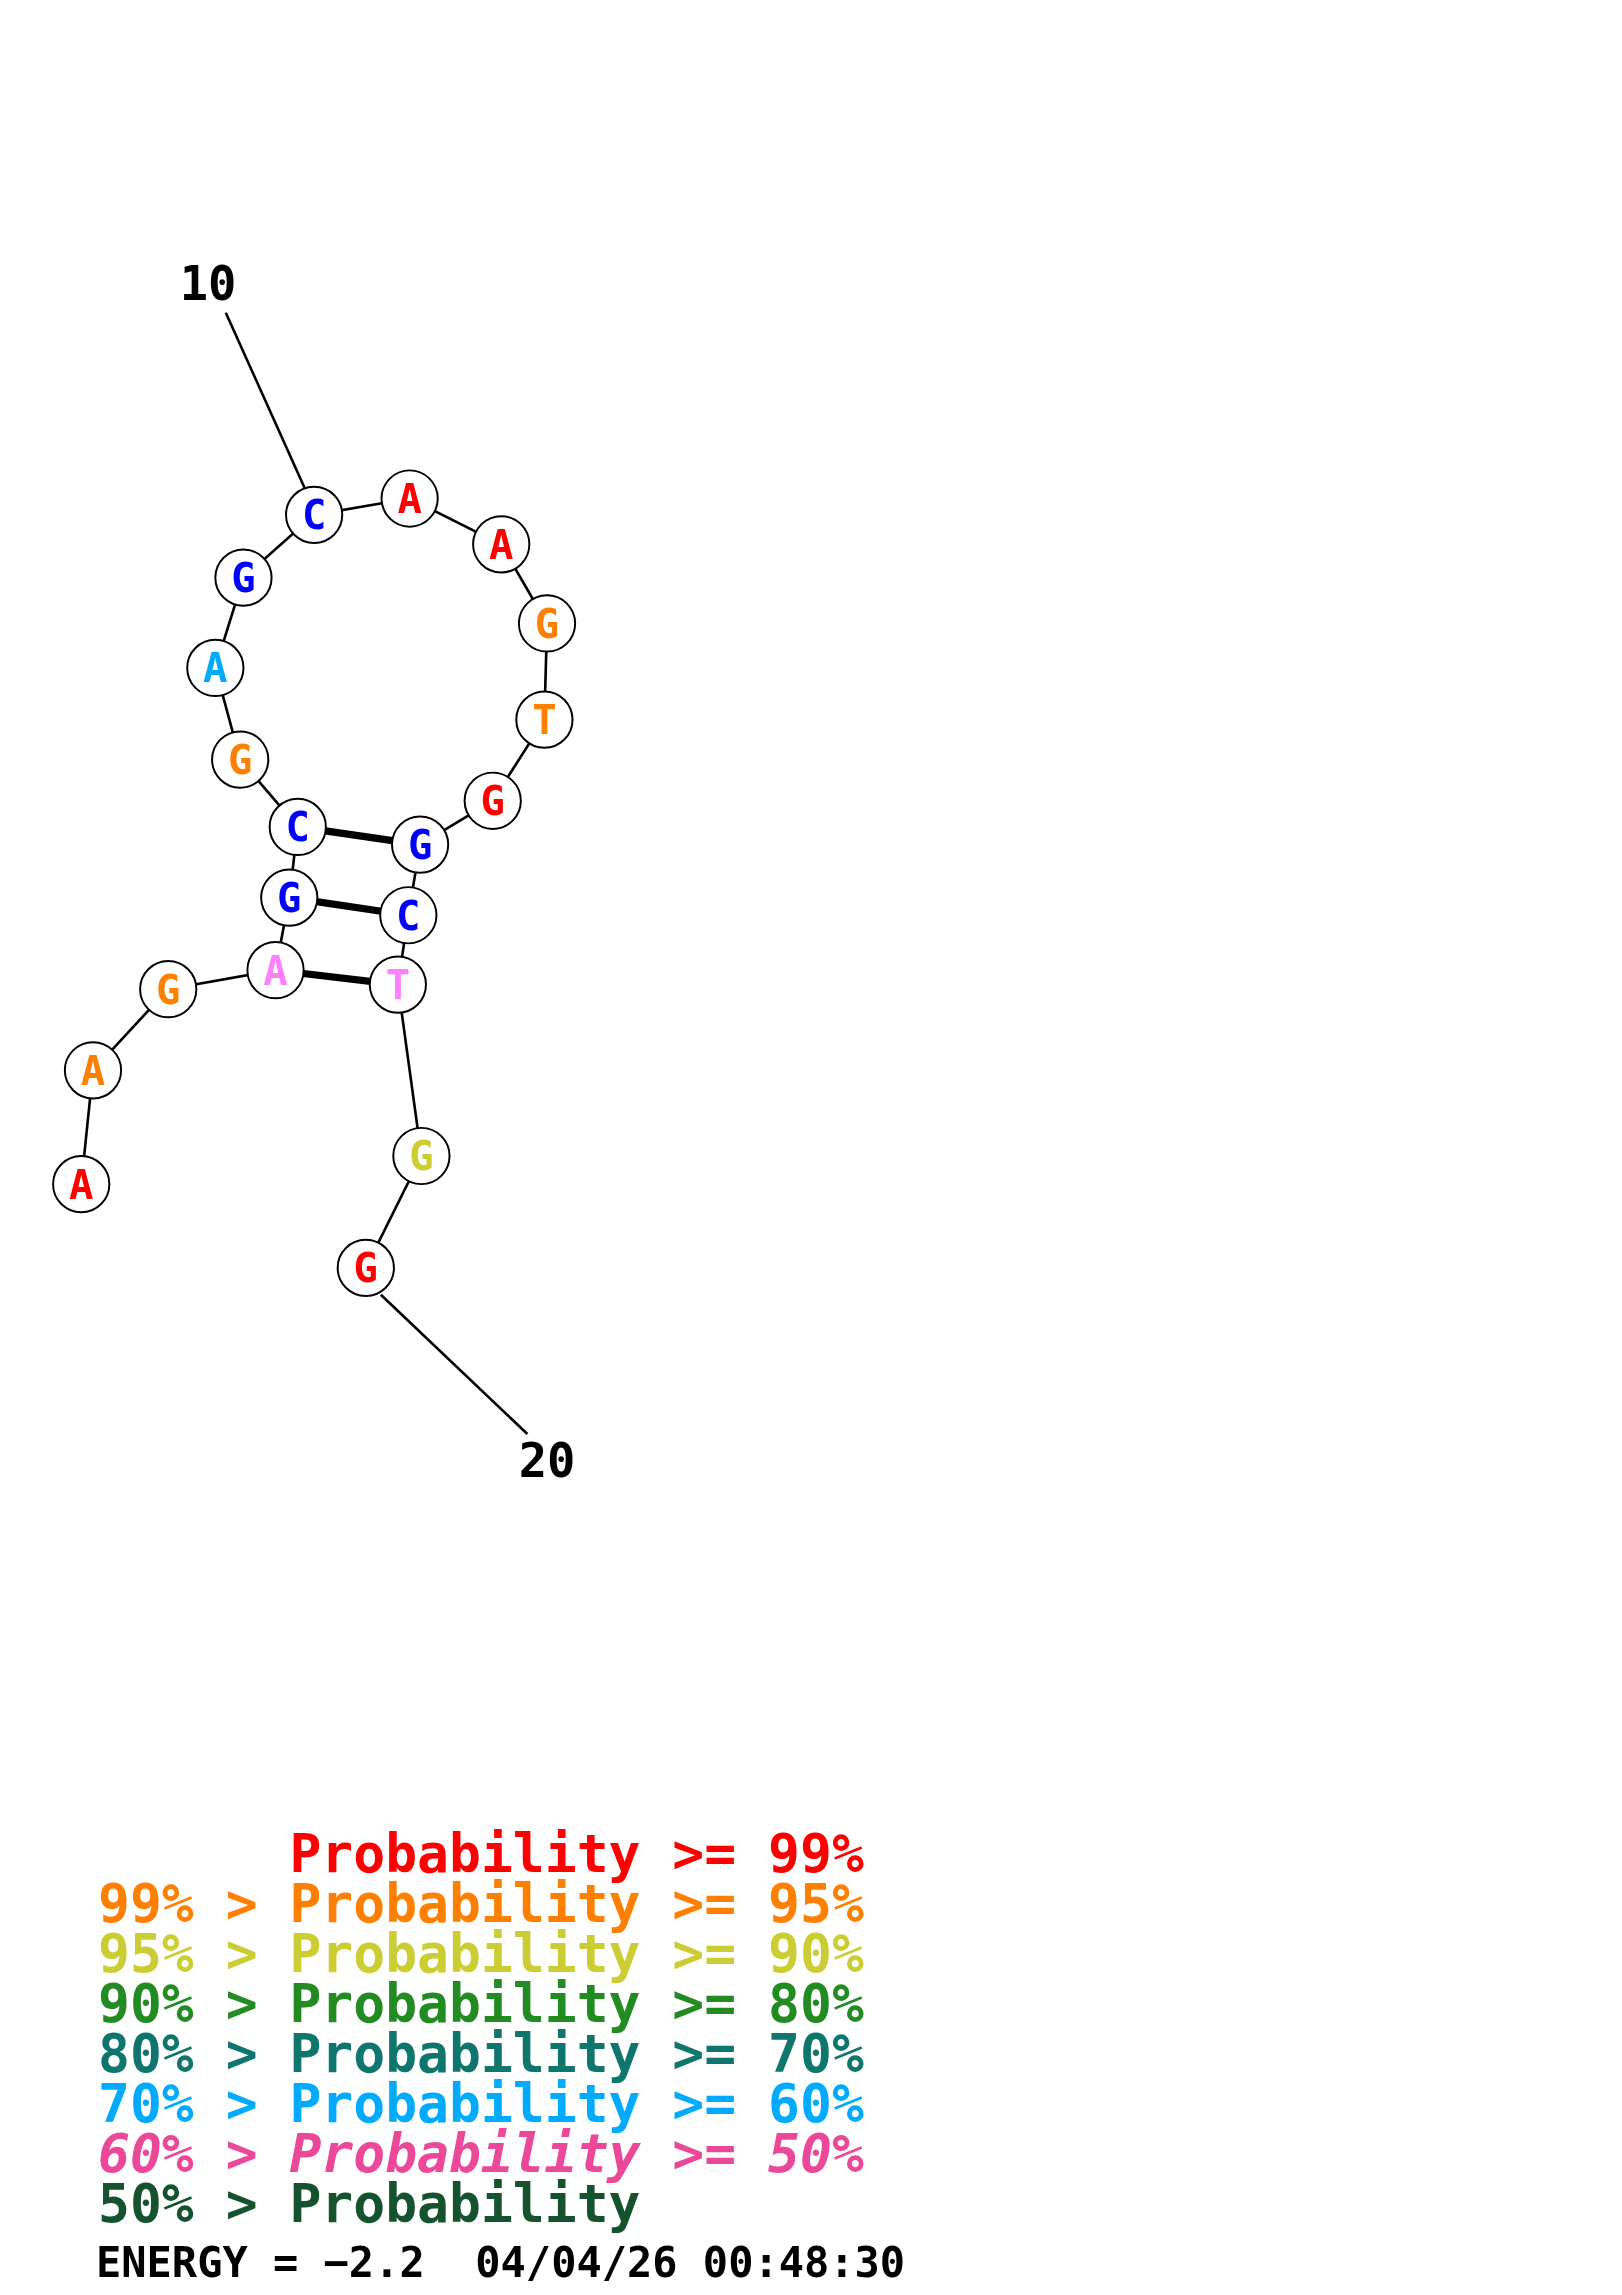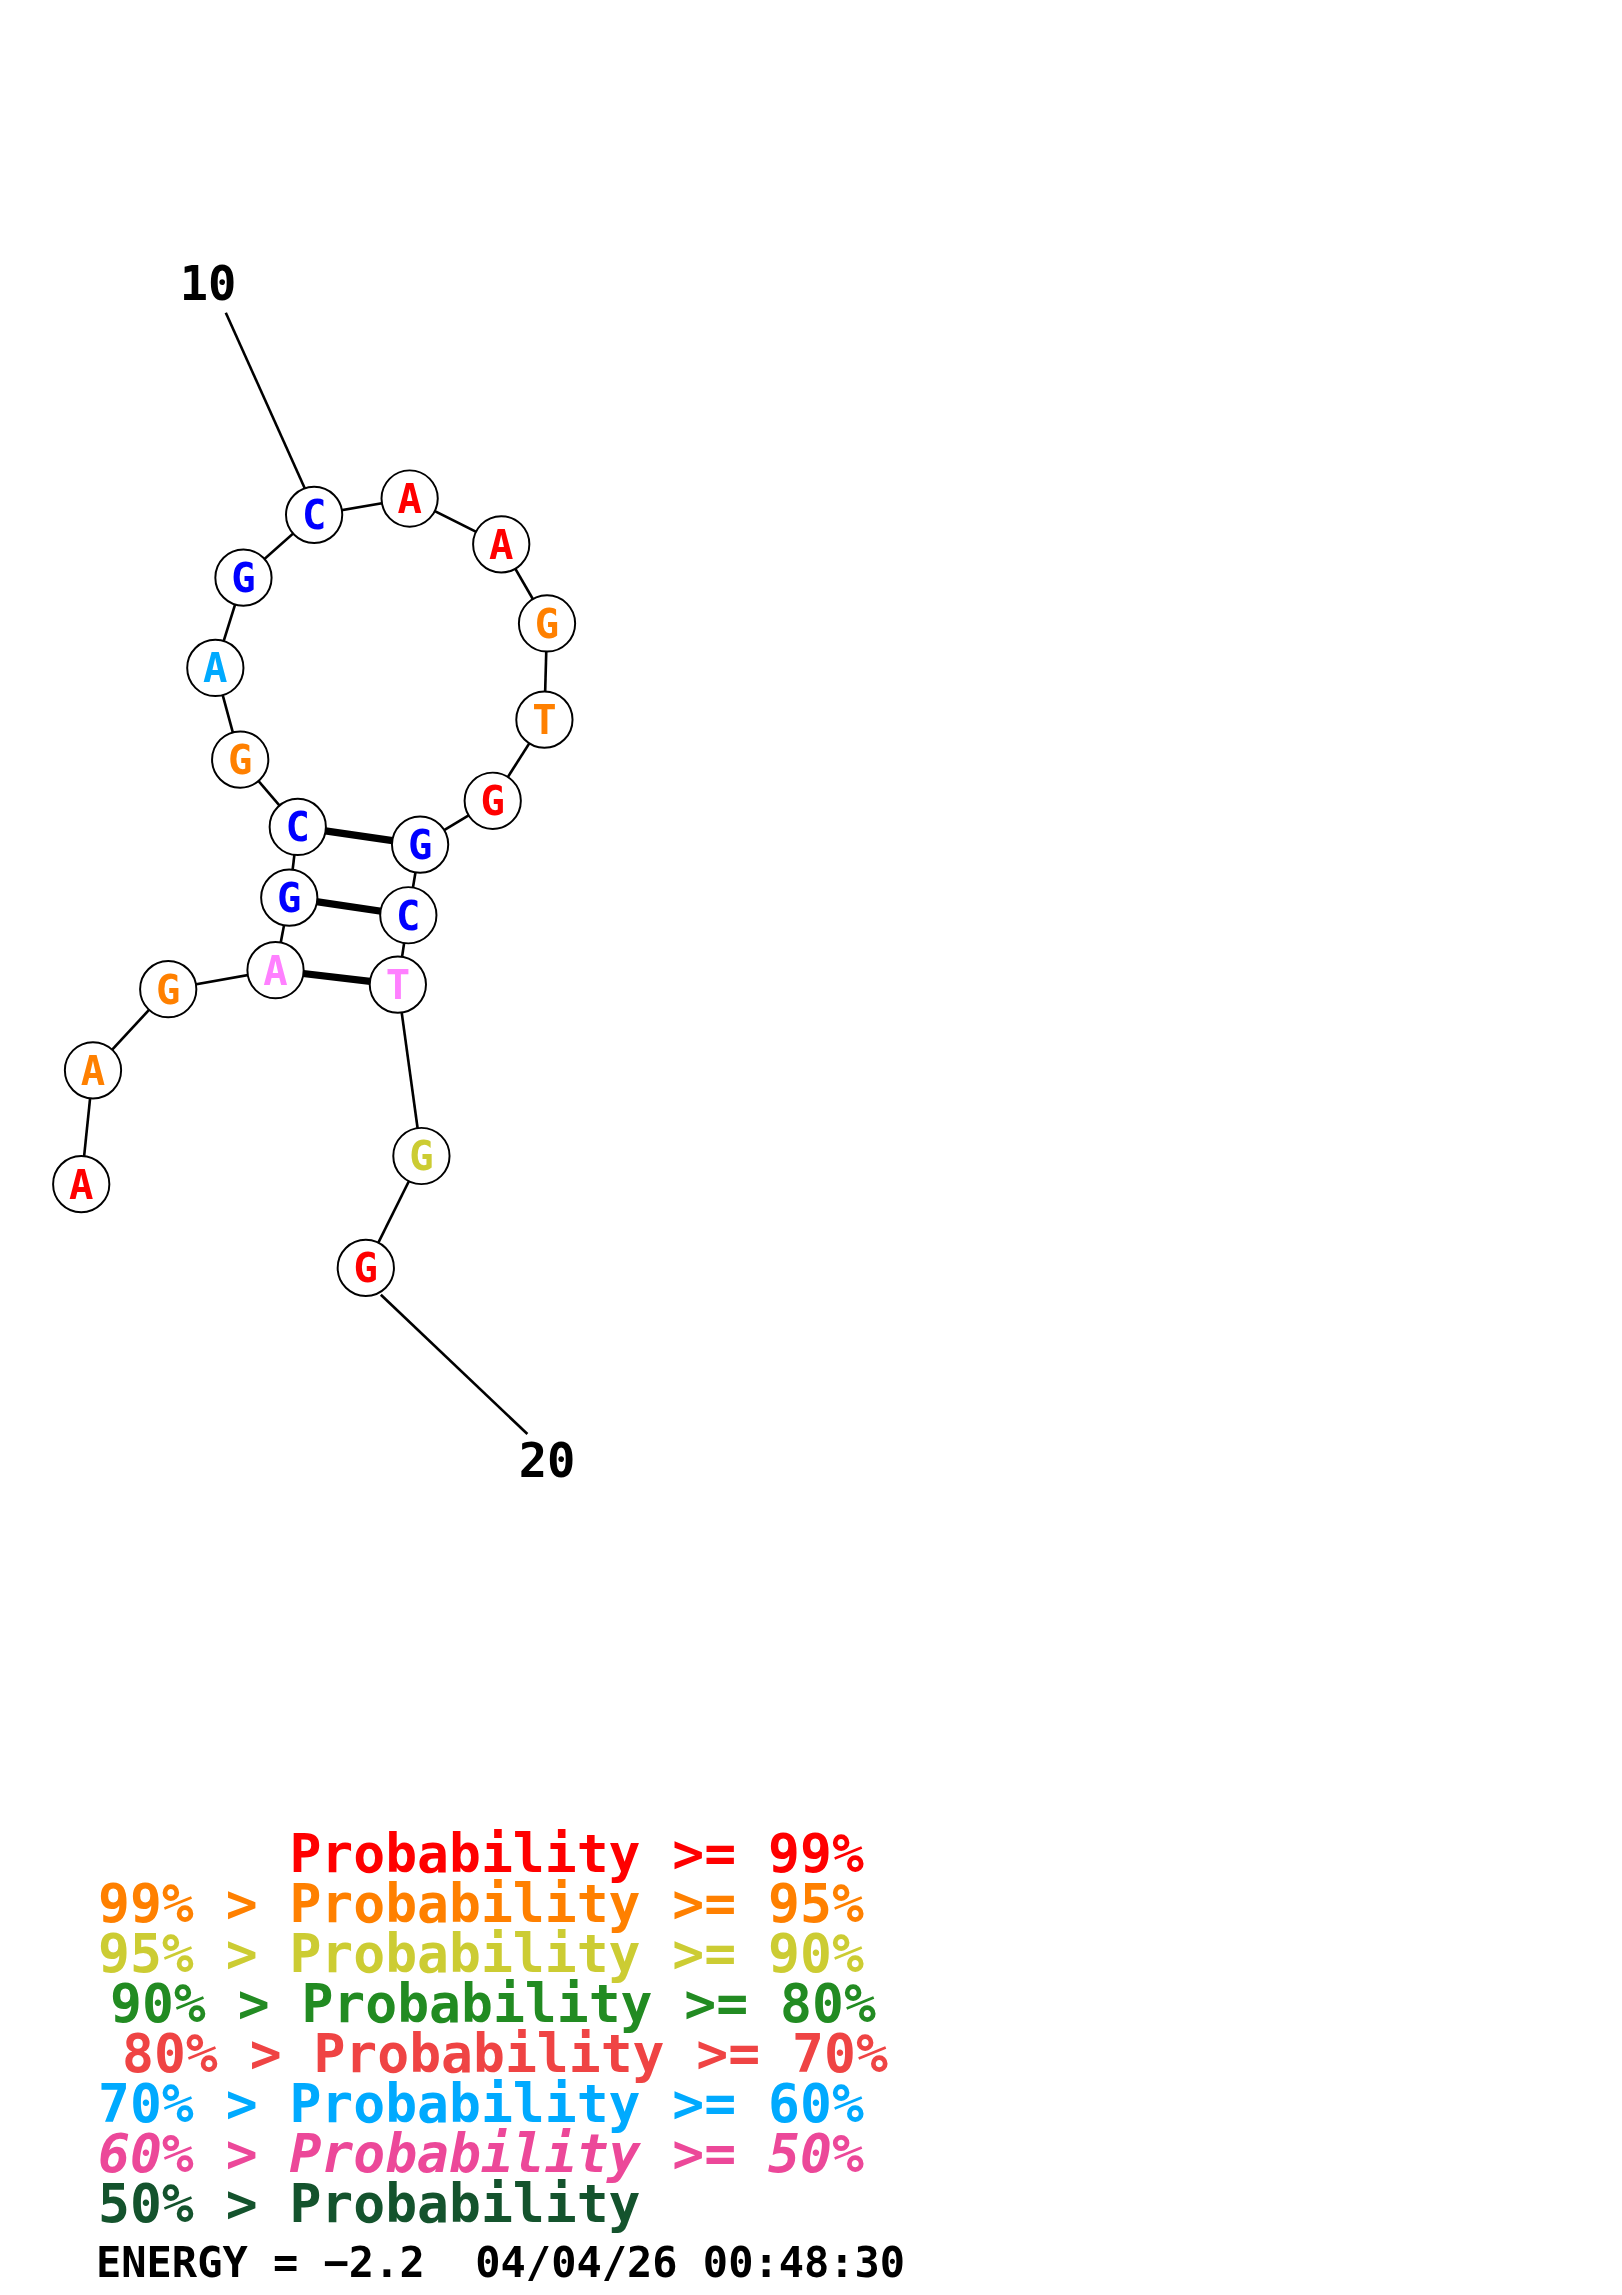--- a/index.html
+++ b/index.html
@@ -92,21 +92,21 @@
       <text x="644" y="1789" text-anchor="middle" fill="#CCCC33" font-size="62" font-weight="bold" font-family="&quot;DejaVu Sans Mono&quot;, monospace">G</text>
       <circle cx="559" cy="1938" r="43" fill="#ffffff" stroke="#000000" stroke-width="3"></circle>
       <text x="559" y="1960" text-anchor="middle" fill="#FF0000" font-size="62" font-weight="bold" font-family="&quot;DejaVu Sans Mono&quot;, monospace">G</text>
     </svg>
 
   <div class="legend">
     <div class="legend-line" style="color: rgb(255, 0, 0);">      Probability &gt;= 99%</div>
     <div class="legend-line" style="color: rgb(255, 128, 0);">99% &gt; Probability &gt;= 95%</div>
     <div class="legend-line" style="color: rgb(204, 204, 51);">95% &gt; Probability &gt;= 90%</div>
     <div class="legend-line" style="color: rgb(34, 139, 34); text-align: center;">90% &gt; Probability &gt;= 80%</div>
-    <div class="legend-line" style="color: #ef4444; margin-left: 24px;">80% &gt; Probability &gt;= 70%</div>
+    <div class="legend-line" style="color: #0f766e;">80% &gt; Probability &gt;= 70%</div>
     <div class="legend-line" style="color: rgb(0, 170, 255);">70% &gt; Probability &gt;= 60%</div>
     <div class="legend-line" style="color: #ec4899; font-style: italic;">60% &gt; Probability &gt;= 50%</div>
     <div class="legend-line" style="color: #14532d;">50% &gt; Probability</div>
   </div>
 
   <div class="energy-line">ENERGY = −2.2  04/04/26 00:48:30</div>
 
 </div>
 
 

